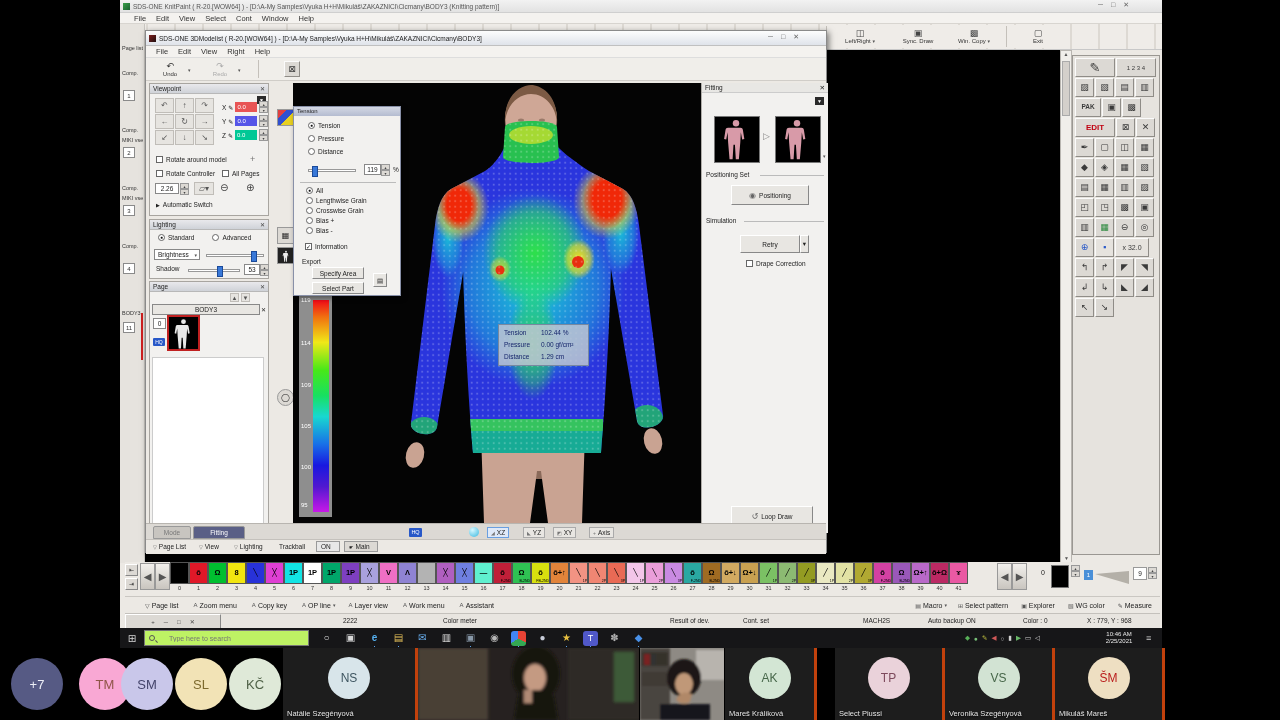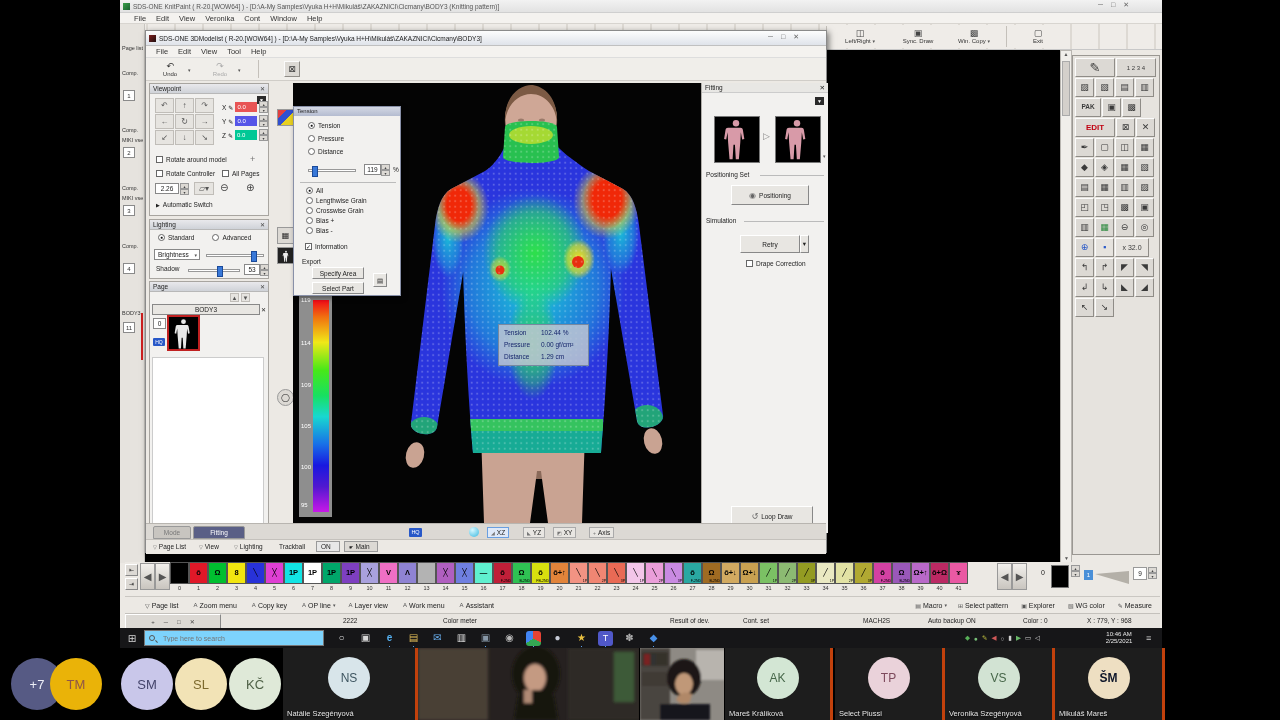--- a/index.html
+++ b/index.html
@@ -52,21 +52,21 @@
 #menus-row .lgrp{position:absolute;left:20px;top:0;height:16px;display:flex;gap:13px;align-items:center}
 #menus-row .rgrp{position:absolute;right:6px;top:0;height:16px;display:flex;gap:11px;align-items:center}
 .mr-it{display:flex;gap:2px;align-items:center;font-size:7px;color:#222;white-space:nowrap}
 .mr-it .ig{font-size:6px;color:#555}
 #status-row{position:absolute;left:5px;top:613px;width:1035px;height:15px;background:#e8e5e0;border-top:1px solid #c4c1bc;font-size:6.5px;color:#222}
 .st-cell{position:absolute;top:3px;white-space:nowrap}
 #st-mini{position:absolute;left:0;top:0;width:96px;height:15px;background:#dcd9d4;border:1px solid;border-color:#fff #888 #888 #fff;display:flex;gap:9px;align-items:center;justify-content:center;font-size:6px;color:#444}
 
 #taskbar{position:absolute;left:0;top:628px;width:1042px;height:20px;background:#161618;display:flex;align-items:center;color:#ddd}
 #tb-start{width:24px;text-align:center;font-size:10px;color:#d8d8d8}
-#tb-search{width:180px;height:16px;background:#7dd3fc;border:1px solid #777;display:flex;align-items:center;gap:8px;padding:0 4px}
+#tb-search{width:165px;height:16px;background:#bef264;border:1px solid #777;display:flex;align-items:center;gap:14px;padding:0 4px}
 #tb-search input{border:0;outline:0;width:130px;font-size:7px;color:#333;background:transparent}
 .mag{width:6px;height:6px;border:1px solid #555;border-radius:50%;position:relative;flex:none}
 .mag:after{content:"";position:absolute;left:5px;top:5px;width:3px;height:1px;background:#555;transform:rotate(45deg)}
 #tb-apps{display:flex;gap:9px;margin-left:10px;align-items:center}
 .tb-ic{width:15px;height:15px;border-radius:3px;display:flex;align-items:center;justify-content:center;font-size:10px;line-height:1}
 #tb-tray{position:absolute;left:845px;display:flex;gap:4px;align-items:center;font-size:6.5px}
 #tb-clock{position:absolute;left:976px;width:46px;text-align:center;font-size:6px;line-height:7px;color:#e8e8e8}
 #tb-notif{position:absolute;left:1026px;font-size:9px;color:#ccc}
 
 #m3d{position:absolute;left:25px;top:30px;width:682px;height:523px;background:#ece9e4;border:1px solid #8a8a8a;box-shadow:2px 2px 6px rgba(0,0,0,.5)}
@@ -158,21 +158,21 @@
         <span>─</span>
         <span>□</span>
         <span>✕</span>
       </span>
     </div>
     <div id="kp-menu">
 
     <span>File</span>
         <span>Edit</span>
         <span>View</span>
-        <span>Veronika</span>
+        <span>Select</span>
         <span>Cont</span>
         <span>Window</span>
         <span>Help</span>
       </div>
     <div id="kp-tools">
       <span class="tb-sep" style="left:706px"></span>
       <div class="kp-tbtn" style="left:714px">
         <span class="ig">◫</span>
         <span class="lb"><span>Left/Right</span> <span class="dd">▾</span></span>
       </div>
@@ -723,21 +723,21 @@
           <span>─</span>
           <span>□</span>
           <span>✕</span>
         </span>
       </div>
       <div id="m3d-menu">
 
       <span>File</span>
           <span>Edit</span>
           <span>View</span>
-          <span>Tool</span>
+          <span>Right</span>
           <span>Help</span>
         </div>
       <div id="m3d-tools">
         <div class="m-tbtn" style="left:8px">
           <span class="ig">↶</span>
             <span class="lb">Undo</span>
         </div>
         <span class="dd" style="position:absolute;left:42px;top:9px">▾</span>
         <div class="m-tbtn dis" style="left:58px">
           <span class="ig">↷</span>
@@ -1187,49 +1187,49 @@
       </div>
       <div id="tb-notif">≡</div>
     </div>
   </div>
 </div>
 
 <div id="callbar">
   <div>
 
   <div class="avatar" style="left: 11px; background: rgb(86, 90, 132); color: rgb(236, 238, 246);">+7</div>
-      <div class="avatar" style="left: 50px; background: #eab308; color: rgb(143, 85, 72);">TM</div>
+      <div class="avatar" style="left: 79px; background: #f9a8d4; color: rgb(143, 85, 72);">TM</div>
       <div class="avatar" style="left: 121px; background: rgb(201, 199, 234); color: rgb(68, 68, 107);">SM</div>
       <div class="avatar" style="left: 175px; background: rgb(242, 227, 182); color: rgb(125, 106, 46);">SL</div>
       <div class="avatar" style="left: 229px; background: rgb(223, 233, 216); color: rgb(79, 97, 71);">KČ</div>
     </div>
   <div>
 
       <div class="vtile" style="left: 283px; width: 135px;">
         <span class="circ" style="background: rgb(216, 229, 234); color: rgb(62, 85, 96);">NS</span>
         <span class="nm">Natálie Szegényová</span>
       </div>
 
-      <div class="vtile" style="left: 725px; width: 108px;">
+      <div class="vtile" style="left: 725px; width: 92px;">
         <span class="circ" style="background: rgb(211, 230, 212); color: rgb(71, 103, 74);">AK</span>
         <span class="nm">Mareš Králíková</span>
       </div>
 
       <div class="vtile" style="left: 835px; width: 110px;">
         <span class="circ" style="background: rgb(234, 210, 218); color: rgb(125, 74, 92);">TP</span>
         <span class="nm">Select Piussi</span>
       </div>
 
       <div class="vtile" style="left: 945px; width: 110px;">
         <span class="circ" style="background: rgb(210, 227, 211); color: rgb(71, 103, 74);">VS</span>
         <span class="nm">Veronika Szegényová</span>
       </div>
 
       <div class="vtile" style="left: 1055px; width: 110px;">
-        <span class="circ" style="background: rgb(238, 223, 194); color: #0f172a; font-weight: bold;">ŠM</span>
+        <span class="circ" style="background: rgb(238, 223, 194); color: #b91c1c;">ŠM</span>
         <span class="nm">Mikuláš Mareš</span>
       </div>
     </div>
   <div class="vvideo" style="left:418px;width:222px">
     <svg width="222" height="72" viewBox="0 0 222 72" preserveAspectRatio="none">
       <defs>
           <filter id="bw">
             <feGaussianBlur stdDeviation="1.6"></feGaussianBlur>
           </filter>
         </defs>

